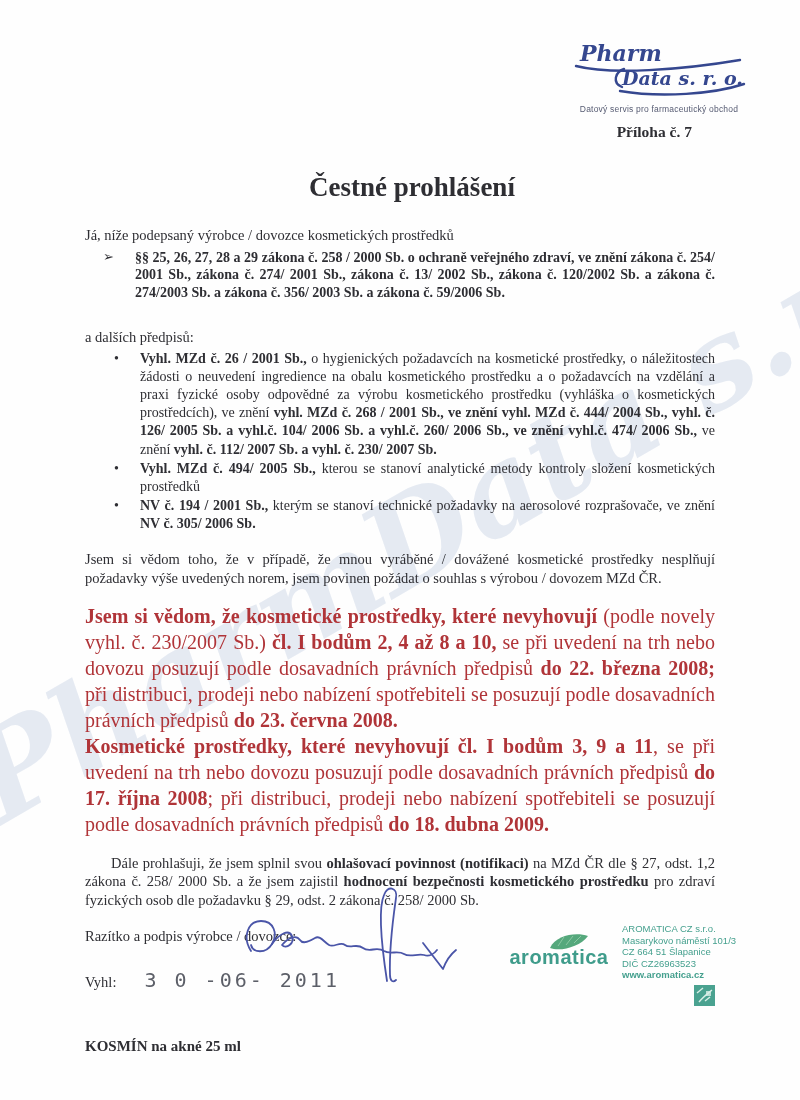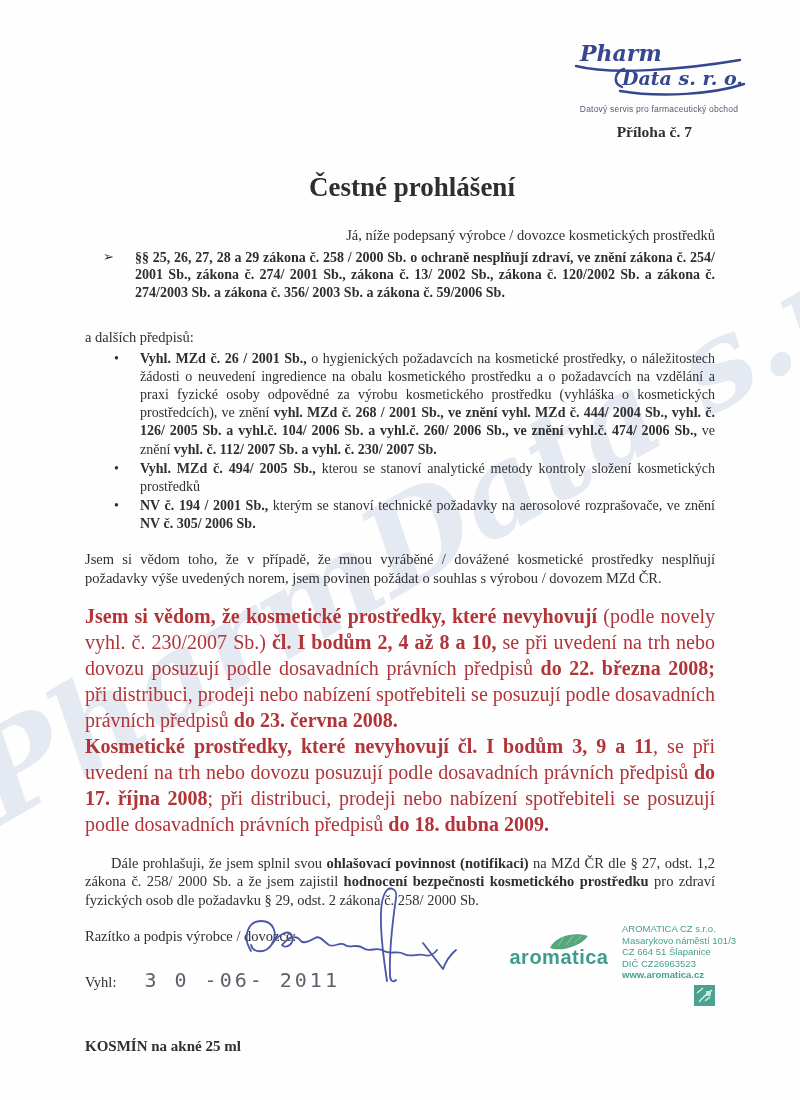--- a/index.html
+++ b/index.html
@@ -19,21 +19,21 @@
   .content{position:relative;z-index:1;padding:226px 85px 0 85px;}
   
   .logo-block{position:absolute;left:566px;top:40px;width:186px;z-index:1;}
   .logo-tagline{font-family:"Liberation Sans",sans-serif;font-size:8.5px;color:#565b72;
     text-align:center;margin-top:1px;letter-spacing:.2px;}
   .attachment{position:absolute;top:122px;right:108px;z-index:1;font-weight:bold;font-size:15.5px;}
   .page-title{position:absolute;top:158px;left:0;width:100%;z-index:1;text-align:center;
     font-weight:bold;font-size:27px;margin:12px;}
   
   p{margin:0;}
-  .center{text-align:right;}
+  .center{text-align:left;}
   .spread{font-weight:bold;letter-spacing:5px;margin-top:17px;}
   .para1{margin-top:18px;font-size:14px;}
   .arrow-item{display:flex;margin-top:4px;}
   .arrow-glyph{width:32px;padding-left:18px;flex:none;font-size:13px;color:#2e2e33;}
   .arrow-text{flex:1;text-align:justify;font-size:14px;line-height:1.25;}
   .more-rules{margin-top:27px;}
   .blist{margin-top:3px;}
   .bitem{display:flex;margin-top:1px;}
   .bullet-glyph{width:26px;padding-left:29px;flex:none;font-size:14px;}
   .btext{flex:1;text-align:justify;font-size:14px;line-height:1.3;}
@@ -87,21 +87,21 @@
   <div class="attachment">Příloha č. 7</div>
   <h1 class="page-title">Čestné prohlášení</h1>
 
   <div class="content">
 
     <p class="center">Já, níže podepsaný výrobce / dovozce kosmetických prostředků</p>
 
 
     <div class="arrow-item">
       <span class="arrow-glyph">➢</span>
-      <div class="arrow-text b"><span class="b">§§ 25, 26, 27, 28 a 29 zákona č. 258 / 2000 Sb.</span><span> o ochraně nesplňují zdraví, ve znění </span><span class="b">zákona č. 254/ 2001 Sb., zákona č. 274/ 2001 Sb., zákona č. 13/ 2002 Sb., zákona č. 120/2002 Sb. a zákona č. 274/2003 Sb. a zákona č. 356/ 2003 Sb. a zákona č. 59/2006 Sb.</span></div>
+      <div class="arrow-text b"><span class="b">§§ 25, 26, 27, 28 a 29 zákona č. 258 / 2000 Sb.</span><span> o ochraně veřejného zdraví, ve znění </span><span class="b">zákona č. 254/ 2001 Sb., zákona č. 274/ 2001 Sb., zákona č. 13/ 2002 Sb., zákona č. 120/2002 Sb. a zákona č. 274/2003 Sb. a zákona č. 356/ 2003 Sb. a zákona č. 59/2006 Sb.</span></div>
     </div>
 
     <p class="more-rules">a dalších předpisů:</p>
 
     <div class="blist">
       <div class="bitem">
         <span class="bullet-glyph">•</span>
         <div class="btext"><span class="b">Vyhl. MZd č. 26 / 2001 Sb.,</span><span> o hygienických požadavcích na kosmetické prostředky, o náležitostech žádosti o neuvedení ingredience na obalu kosmetického prostředku a o požadavcích na vzdělání a praxi fyzické osoby odpovědné za výrobu kosmetického prostředku (vyhláška o kosmetických prostředcích), ve znění </span><span class="b">vyhl. MZd č. 268 / 2001 Sb., ve znění vyhl. MZd č. 444/ 2004 Sb., vyhl. č. 126/ 2005 Sb. a vyhl.č. 104/ 2006 Sb. a vyhl.č. 260/ 2006 Sb., ve znění vyhl.č. 474/ 2006 Sb., </span><span class="r">ve znění </span><span class="b r">vyhl. č. 112/ 2007 Sb. a vyhl. č. 230/ 2007 Sb.</span></div>
       </div>
       <div class="bitem">

